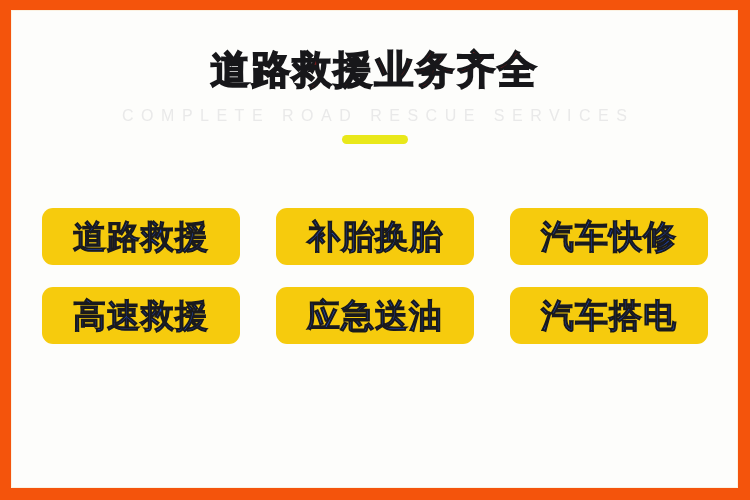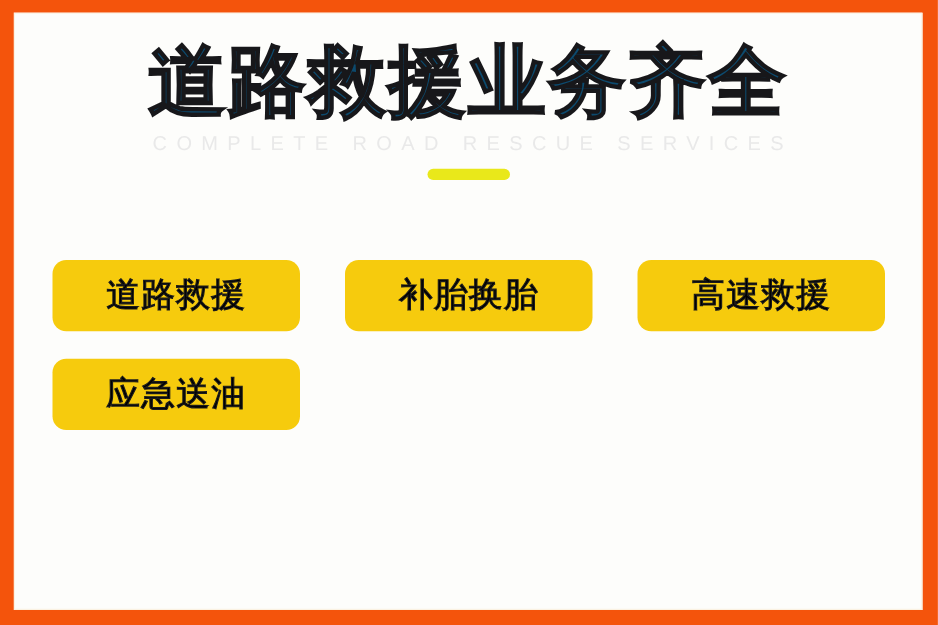--- a/index.html
+++ b/index.html
@@ -40,25 +40,25 @@
 
   
   .header {
     position: absolute;
     left: 0;
     right: 0;
     top: 30px;
     text-align: center;
   }
   .title {
-    font-family: Liberation Mono, monospace;
-    font-size: 62px;
+    font-family: Liberation Serif, serif;
+    font-size: 39px;
     line-height: 60px;
     font-weight: 900;
-    color: #0c4a6e;
+    color: #7f1d1d;
     letter-spacing: 2px;
     -webkit-text-stroke: 1.6px #17171A;
     white-space: nowrap;
   }
   .subtitle {
     margin-top: 6px;
     font-family: "Liberation Sans", sans-serif;
     font-size: 16px;
     line-height: 20px;
     font-weight: 400;
@@ -95,24 +95,24 @@
     border-radius: 11px;
     background: #F6CB0D;
     display: flex;
     align-items: center;
     justify-content: center;
     cursor: pointer;
     user-select: none;
   }
   .chip-label {
     font-family: "DejaVu Sans", "Liberation Sans", sans-serif;
-    font-size: 27px;
+    font-size: 33px;
     line-height: 30px;
-    font-weight: 400;
-    color: #000000;
+    font-weight: 700;
+    color: #1d4ed8;
     letter-spacing: 1px;
     -webkit-text-stroke: 0.9px #1A1A1C;
     white-space: nowrap;
   }
 </style>
 </head>
 <body>
 
 <div id="poster">
   <div id="canvas">
@@ -129,28 +129,34 @@
 
       <div class="chip">
         <span class="chip-label">道路救援</span>
       </div>
 
 
       <div class="chip">
         <span class="chip-label">补胎换胎</span>
       </div>
 
+      <div class="chip">
+        <span class="chip-label">汽车快修</span>
+      </div>
 
 
       <div class="chip">
         <span class="chip-label">高速救援</span>
       </div>
 
       <div class="chip">
         <span class="chip-label">应急送油</span>
       </div>
 
+      <div class="chip">
+        <span class="chip-label">汽车搭电</span>
+      </div>
 
 
     </div>
 
   </div>
 </div>
 
 </body></html>

